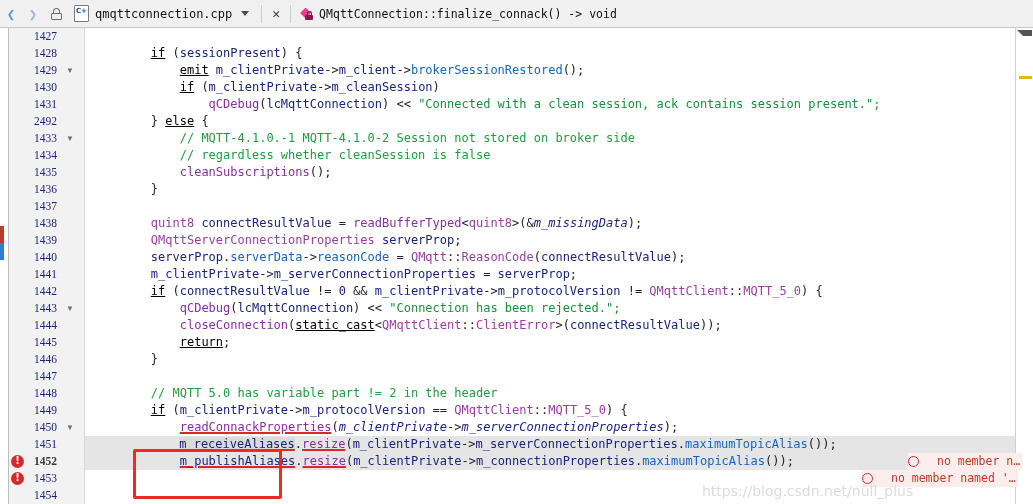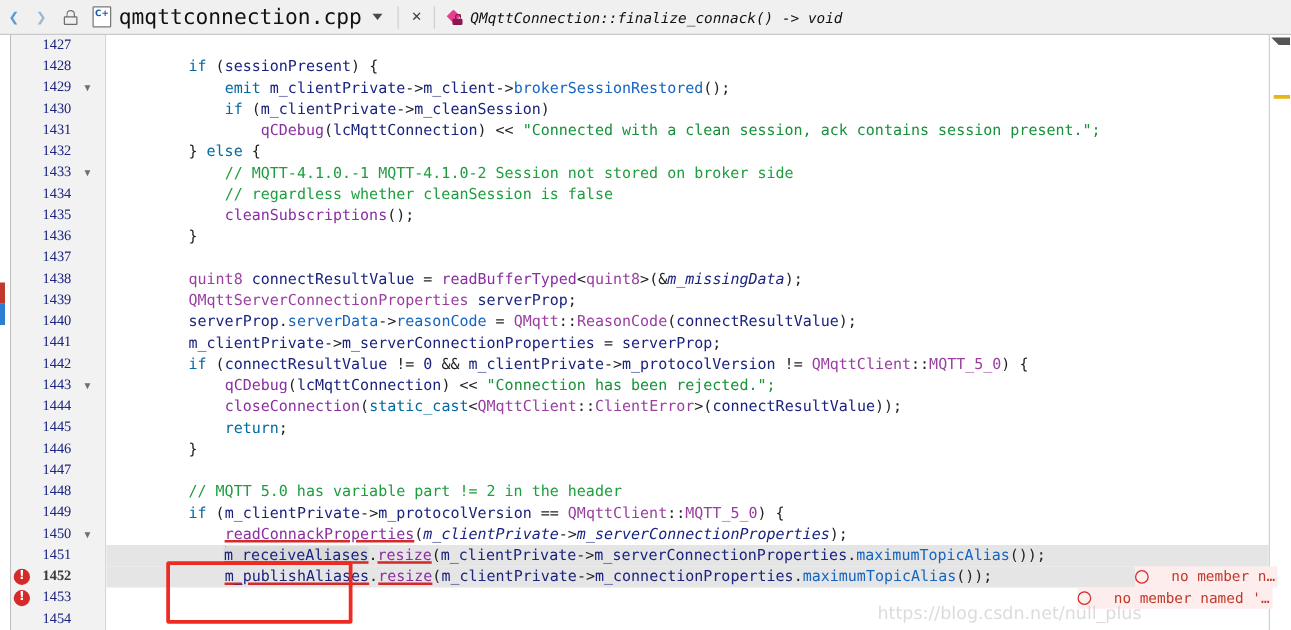--- a/index.html
+++ b/index.html
@@ -29,32 +29,32 @@
   .filechip{display:flex;align-items:center;gap:6px;padding-left:6px;}
   .cppicon{
     width:13px;height:15px;background:#ffffff;border:1px solid #7a7a7a;
     position:relative;border-radius:1px;
   }
   .cppicon:after{
     content:"C+";position:absolute;left:0;right:0;top:1px;
     font-size:7px;line-height:8px;color:#1457a8;text-align:center;
     font-family:"DejaVu Sans","Liberation Sans",sans-serif;font-weight:bold;
   }
-  .fname{font-size:17px;color:#111;letter-spacing:0px;}
+  .fname{font-size:12px;color:#111;letter-spacing:0px;}
   .caret{
     width:0;height:0;border-left:4px solid transparent;border-right:4px solid transparent;
     border-top:5px solid #4a4a4a;margin:0 9px;
   }
   .tb-x{font-size:13px;color:#3a3a3a;padding:0 7px;line-height:1;}
   .lockicon{
     width:11px;height:12px;position:relative;
   }
   .lockicon .body{position:absolute;bottom:0;left:0;width:11px;height:7px;border:1.4px solid #6d6d6d;border-radius:1px;box-sizing:border-box;}
   .lockicon .shackle{position:absolute;top:0;left:2px;width:7px;height:6px;border:1.4px solid #6d6d6d;border-bottom:none;border-radius:4px 4px 0 0;box-sizing:border-box;}
-  .symchip{display:flex;align-items:center;gap:5px;padding-left:6px;font-style:italic;}
+  .symchip{display:flex;align-items:center;gap:5px;padding-left:6px;}
   .symicon{width:14px;height:14px;position:relative;}
   .symicon .dia{
     position:absolute;left:0;top:1px;width:11px;height:11px;background:#e83e8c;
     clip-path:polygon(50% 0,100% 50%,50% 100%,0 50%);
   }
   .symicon .plock{
     position:absolute;left:5px;top:4px;width:8px;height:9px;
   }
   .symicon .plock i{position:absolute;bottom:0;left:0;width:8px;height:5px;background:#8a1850;border-radius:1px;}
   .symicon .plock b{position:absolute;top:0;left:1.6px;width:5px;height:4px;border:1.4px solid #8a1850;border-bottom:none;border-radius:3px 3px 0 0;box-sizing:border-box;}
@@ -109,21 +109,21 @@
   }
   .cline{
     height:17px;line-height:17px;white-space:pre;padding-left:8px;
     font-size:12px;letter-spacing:0px;
   }
   .cline.errrow{background:#e5e5e5;}
   .rail{width:17px;flex:0 0 17px;background:#ffffff;border-left:1px solid #d0d0d0;position:relative;}
   .railmark{position:absolute;right:1px;width:13px;height:3px;}
 
   
-  .kw{color:#0369a1;}
+  .kw{color:#000000;text-decoration:underline;}
   .cm{color:#1e9e3e;}
   .st{color:#17913a;}
   .ty{color:#9a3fa0;}
   .fn{color:#8a2fa0;}
   .var{color:#1a237e;}
   .mem{color:#1a237e;font-style:italic;}
   .num{color:#1a237e;}
   .op{color:#222;}
   .pl{color:#222;}
   .blue{color:#1565c0;}
@@ -204,21 +204,21 @@
         </div>
         <div class="gline">
           <span class="num">1430</span>
           <span class="fold"></span>
         </div>
         <div class="gline">
           <span class="num">1431</span>
           <span class="fold"></span>
         </div>
         <div class="gline">
-          <span class="num">1432</span>
+          <span class="num">2492</span>
           <span class="fold"></span>
         </div>
         <div class="gline">
           <span class="num">1433</span>
           <span class="fold">▼</span>
         </div>
         <div class="gline">
           <span class="num">1434</span>
           <span class="fold"></span>
         </div>

